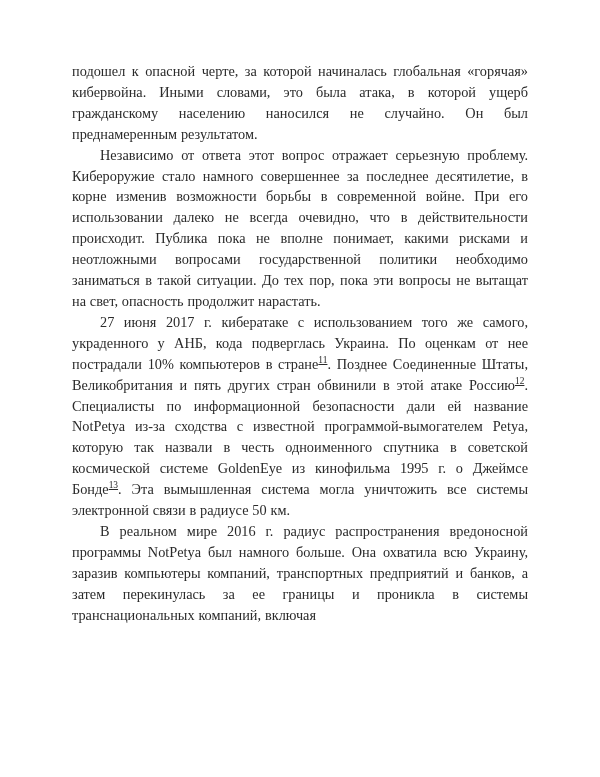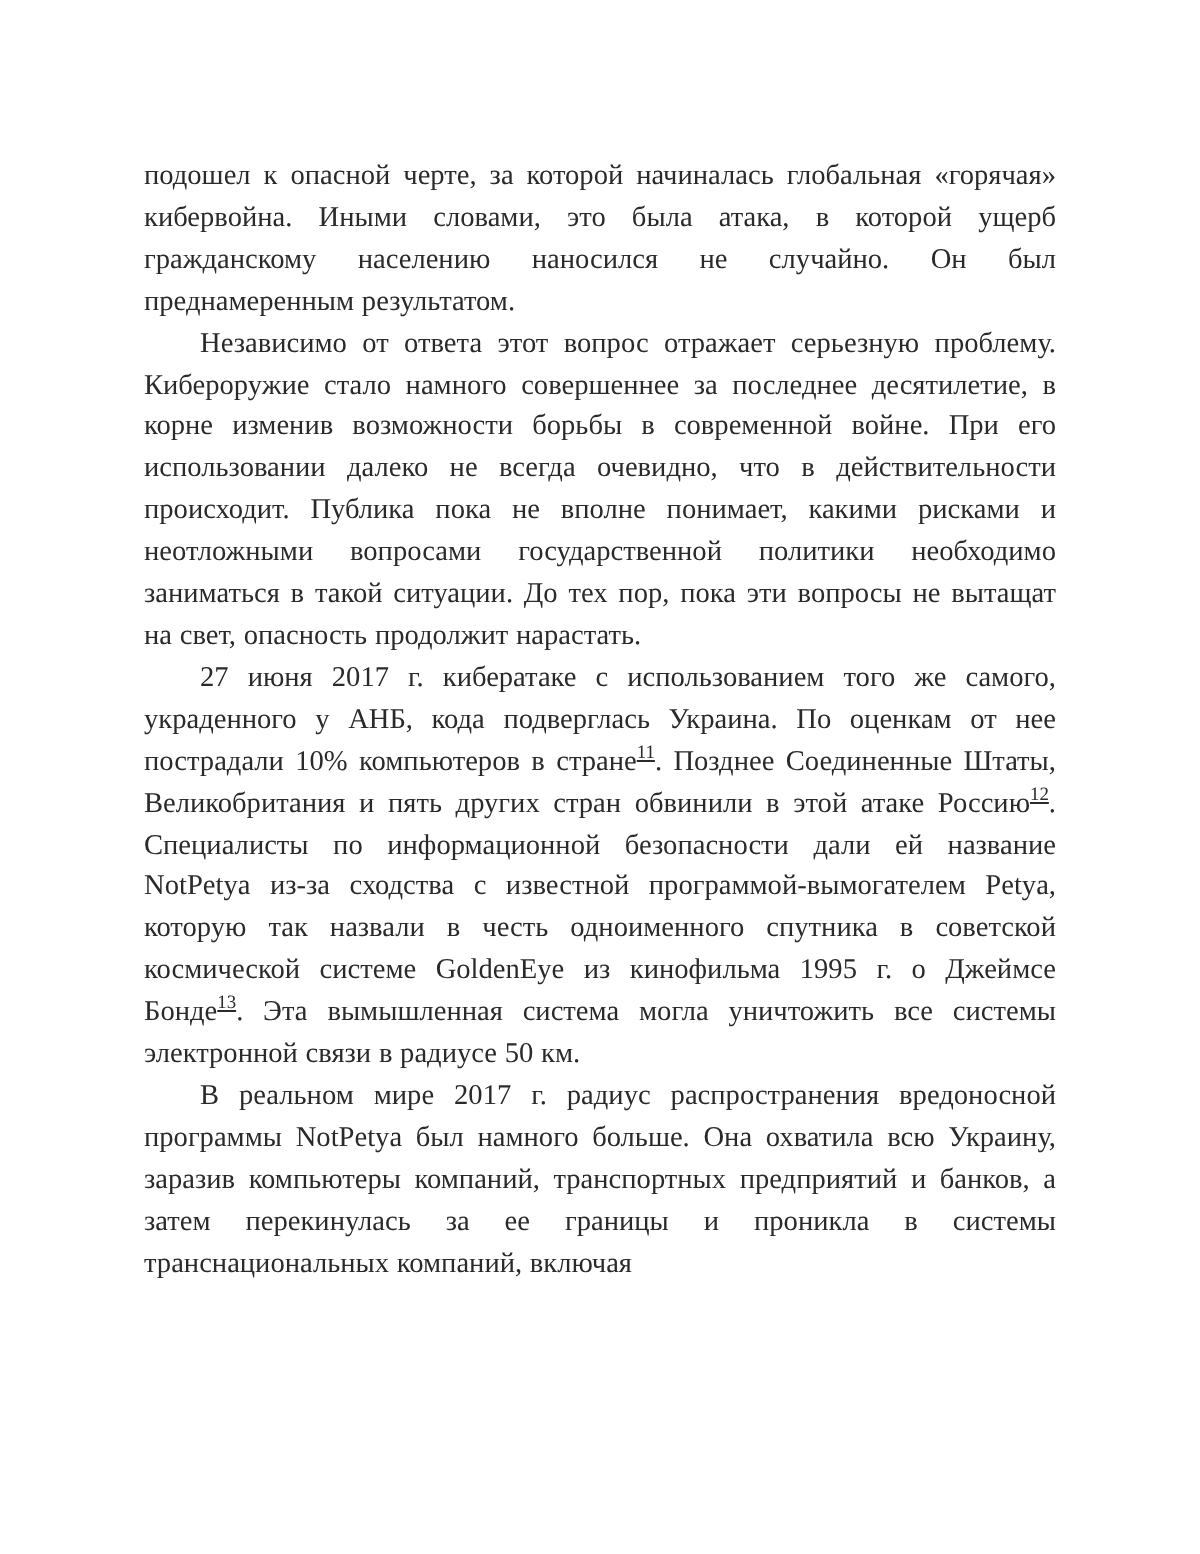--- a/index.html
+++ b/index.html
@@ -18,21 +18,20 @@
     width: 600px;
     height: 777px;
     background: #ffffff;
     box-sizing: border-box;
   }
   .text-block {
     position: absolute;
     left: 72px;
     top: 61px;
     width: 456px;
-    margin-top: 17px;
   }
   p.para {
     margin: 0;
     padding: 0;
     text-align: justify;
     text-justify: inter-word;
     font-size: 14.3px;
     line-height: 20.9px;
     color: #2a2a2a;
     text-indent: 28px;
@@ -59,16 +58,16 @@
 
     <p class="para no-indent">подошел к опасной черте, за которой начиналась глобальная «горячая» кибервойна. Иными словами, это была атака, в которой ущерб гражданскому населению наносился не случайно. Он был преднамеренным результатом.</p>
 
     <p class="para">Независимо от ответа этот вопрос отражает серьезную проблему. Кибероружие стало намного совершеннее за последнее десятилетие, в корне изменив возможности борьбы в современной войне. При его использовании далеко не всегда очевидно, что в действительности происходит. Публика пока не вполне понимает, какими рисками и неотложными вопросами государственной политики необходимо заниматься в такой ситуации. До тех пор, пока эти вопросы не вытащат на свет, опасность продолжит нарастать.</p>
 
 
     <p class="para">
       <span>27 июня 2017 г. кибератаке с использованием того же самого, украденного у АНБ, кода подверглась Украина. По оценкам от нее пострадали 10% компьютеров в стране</span><sup class="fn">11</sup><span>. Позднее Соединенные Штаты, Великобритания и пять других стран обвинили в этой атаке Россию</span><sup class="fn">12</sup><span>. Специалисты по информационной безопасности дали ей название NotPetya из-за сходства с известной программой-вымогателем Petya, которую так назвали в честь одноименного спутника в советской космической системе GoldenEye из кинофильма 1995 г. о Джеймсе Бонде</span><sup class="fn">13</sup><span>. Эта вымышленная система могла уничтожить все системы электронной связи в радиусе 50 км.</span>
     </p>
 
-    <p class="para">В реальном мире 2017 г. радиус распространения вредоносной программы NotPetya был намного больше. Она охватила всю Украину, заразив компьютеры компаний, транспортных предприятий и банков, а затем перекинулась за ее границы и проникла в системы транснациональных компаний, включая</p>
+    <p class="para">В реальном мире 2016 г. радиус распространения вредоносной программы NotPetya был намного больше. Она охватила всю Украину, заразив компьютеры компаний, транспортных предприятий и банков, а затем перекинулась за ее границы и проникла в системы транснациональных компаний, включая</p>
 
   </div>
 </div>
 
 </body></html>

